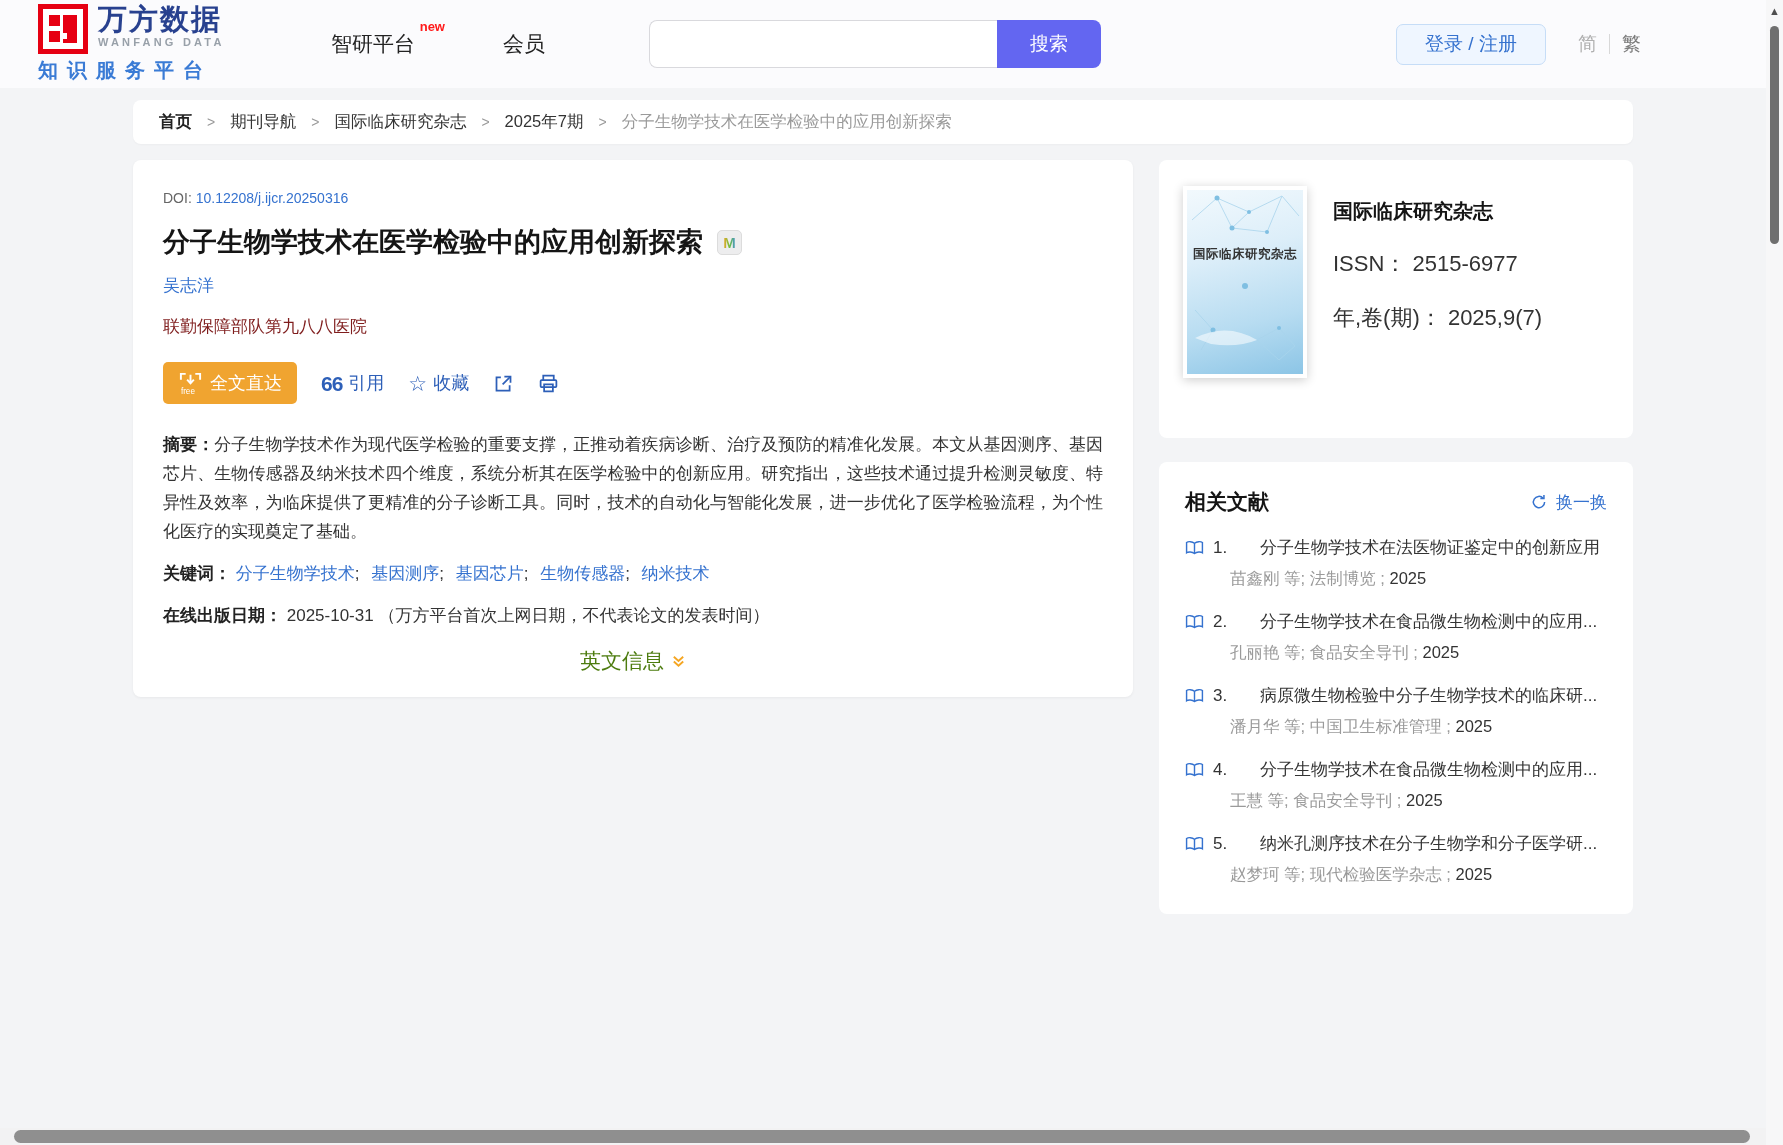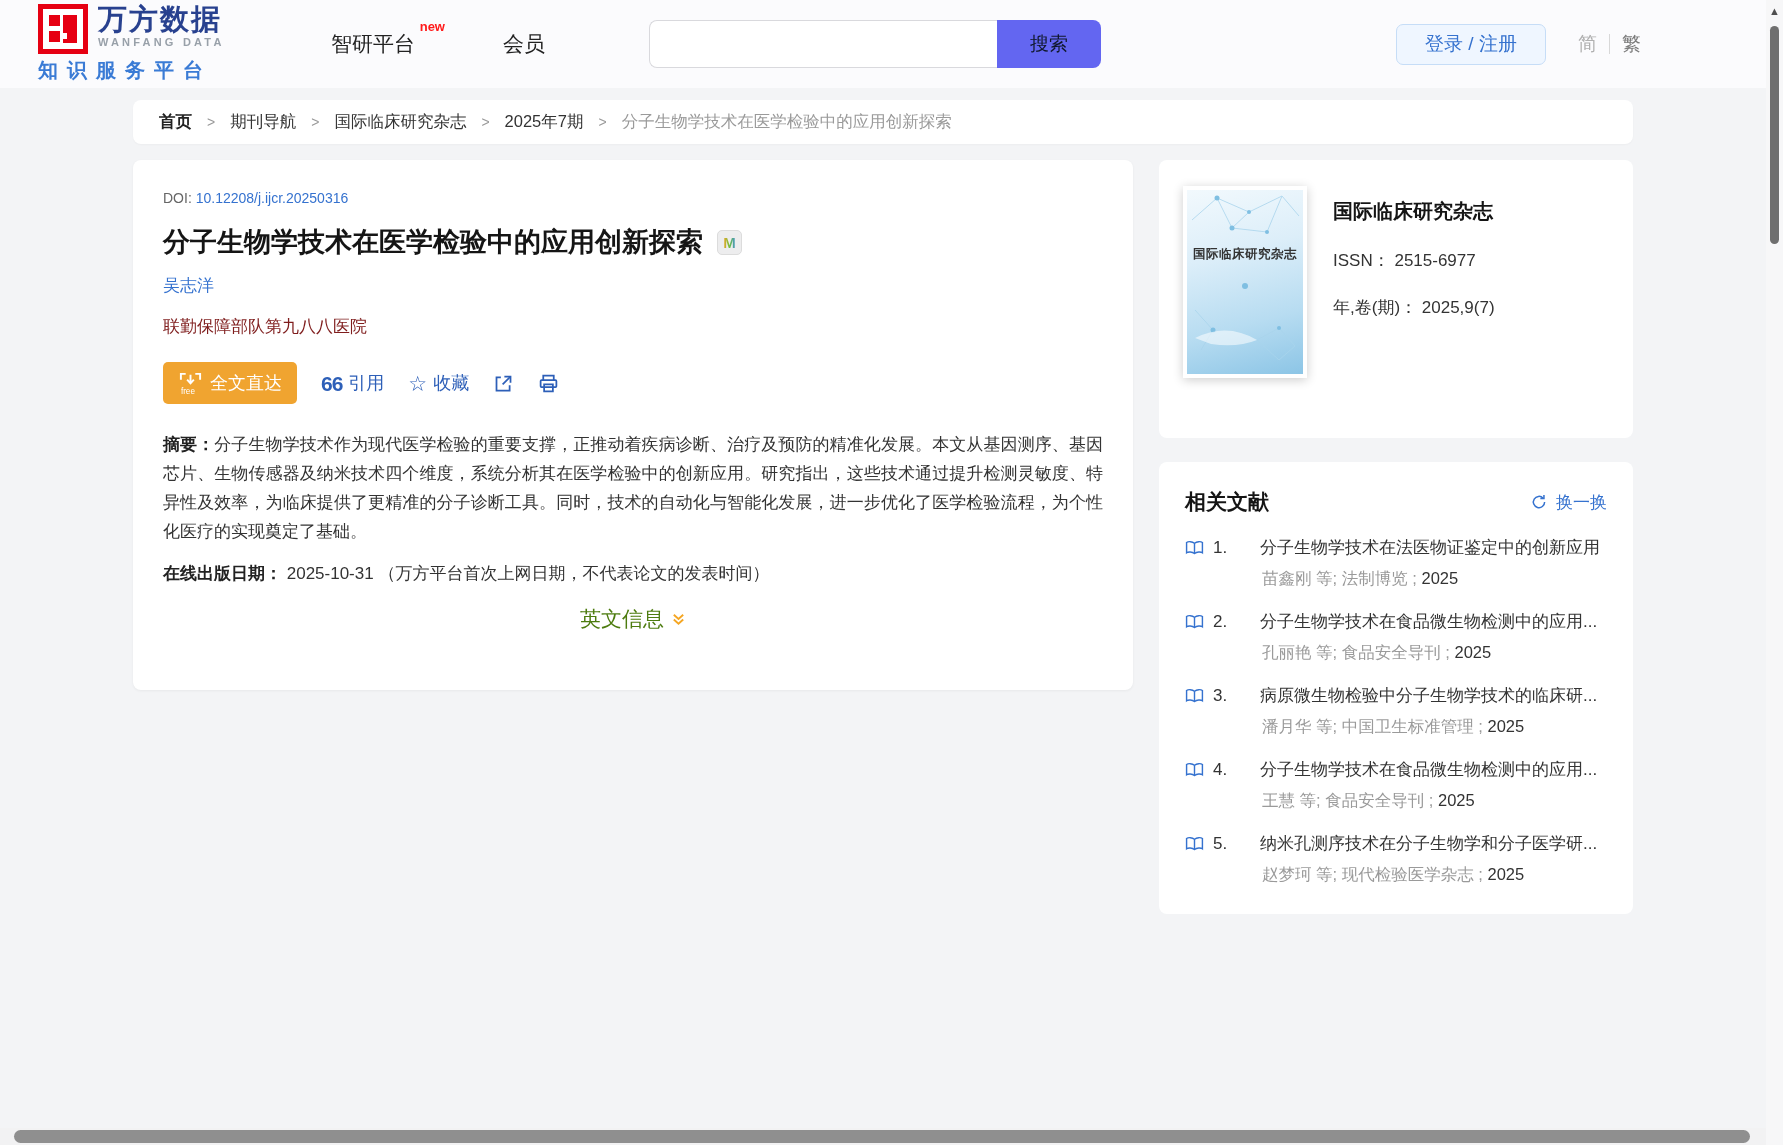--- a/index.html
+++ b/index.html
@@ -15,21 +15,21 @@
   .lm-b { position:absolute; right:6px; top:6px; width:14px; height:28px; background:#e60012; }
   .lm-b:after { content:""; position:absolute; left:-2px; bottom:4px; width:6px; height:6px; background:#fff; }
   .brand-cn { font-size:29px; font-weight:bold; color:#28418f; letter-spacing:2px; line-height:30px; }
   .brand-en { font-size:11px; font-weight:bold; color:#98a0a9; letter-spacing:3.2px; margin-top:2px; }
   .tagline { font-size:20px; color:#3a7bd5; letter-spacing:9px; margin-top:3px; font-weight:bold; }
   .nav { display:flex; align-items:center; margin-left:78px; gap:88px; }
   .nav-item { font-size:21px; color:#222; cursor:pointer; position:relative; }
   .nav-badge { color:#ff1a1a; font-size:13px; position:absolute; top:-11px; right:-30px; font-weight:bold; }
   .search-wrap { display:flex; margin-left:104px; }
   .search-input { width:348px; height:48px; border:1px solid #d9d9dd; border-right:none; border-radius:8px 0 0 8px; background:#fff; font-size:17px; padding:0 14px; outline:none; }
-  .search-btn { width:104px; height:48px; border:none; border-radius:0 8px 8px 0; background:#6366f1; color:#0f172a; font-size:19px; cursor:pointer; font-family:Liberation Mono, monospace; }
+  .search-btn { width:104px; height:48px; border:none; border-radius:0 8px 8px 0; background:#6366f1; color:#ffffff; font-size:19px; cursor:pointer; font-family:Liberation Mono, monospace; }
   .header-right { margin-left:auto; display:flex; align-items:center; gap:32px; margin-right:96px; }
   .login-btn { width:150px; height:41px; background:#eff6ff; border:1px solid #c6ddf7; border-radius:7px; color:#3572cf; font-size:19px; cursor:pointer; font-family:inherit; }
   .lang-switch { display:flex; align-items:center; gap:12px; font-size:19px; }
   .lang-simplified { color:#b0b0b0; cursor:pointer; }
   .lang-divider { width:1px; height:20px; background:#d8d8d8; }
   .lang-traditional { color:#7a7a7a; cursor:pointer; }
 
   
   .breadcrumb { width:1500px; margin:12px 0 0 133px; background:#fff; border-radius:8px; height:44px; display:flex; align-items:center; padding:0 26px; font-size:16.5px; gap:15px; box-shadow:0 1px 2px rgba(0,0,0,.03); }
   .bc-home { font-weight:bold; color:#222; cursor:pointer; }
@@ -61,31 +61,31 @@
   .english-toggle { margin-top:20px; display:flex; justify-content:center; align-items:center; gap:7px; color:#4d7c0f; font-size:21px; cursor:pointer; }
 
   
   .sidebar { width:474px; display:flex; flex-direction:column; gap:24px; }
   .journal-card { background:#fff; border-radius:8px; padding:26px 24px; display:flex; gap:26px; min-height:278px; }
   .cover { width:124px; height:192px; border:4px solid #fff; box-shadow:0 2px 10px rgba(0,0,0,.2); background:linear-gradient(165deg,#f2f9fd 0%,#dcEEf9 35%,#b7dcf1 70%,#8cc5e6 100%); position:relative; flex:0 0 auto; cursor:pointer; }
   .cover svg { position:absolute; inset:0; }
   .cover-title { position:absolute; top:56px; width:100%; text-align:center; font-size:12.5px; font-weight:bold; color:#333; letter-spacing:.5px; }
   .journal-info { padding-top:12px; }
   .journal-name { font-size:20px; font-weight:bold; color:#151515; cursor:pointer; }
-  .journal-line { font-size:17px; color:#333; margin-top:24px; }
+  .journal-line { font-size:22px; color:#333; margin-top:24px; }
   .related-card { background:#fff; border-radius:8px; padding:26px 26px 28px; }
   .related-header { display:flex; justify-content:space-between; align-items:center; }
   .related-title { font-size:21px; font-weight:bold; color:#151515; }
   .refresh-link { color:#3572cf; font-size:17px; display:flex; align-items:center; gap:8px; cursor:pointer; }
   .rel-item { margin-top:20px; }
   .rel-line1 { display:flex; align-items:center; gap:9px; font-size:17px; color:#333; cursor:pointer; }
   .rel-no { width:22px; flex:0 0 auto; }
   .rel-title { white-space:nowrap; overflow:hidden;margin-left:16px; }
   .book-icon { flex:0 0 auto; display:flex; }
-  .rel-line2 { margin-left:77px; color:#9a9a9a; font-size:16.5px; margin-top:9px; }
+  .rel-line2 { margin-left:45px; color:#9a9a9a; font-size:16.5px; margin-top:9px; }
   .rel-year { color:#333; }
 
   
   .promo { position:relative; border-radius:10px; overflow:hidden; height:200px; background:linear-gradient(115deg,#d2a6f2 0%,#b48cf0 30%,#8d7bf5 65%,#7a6ef2 100%); cursor:pointer; }
   .promo-glow { position:absolute; left:-50px; top:-70px; width:280px; height:220px; background:radial-gradient(circle,rgba(255,255,255,.4),transparent 68%); border-radius:50%; }
   .coin { position:absolute; left:108px; top:16px; width:34px; height:34px; border-radius:50%; background:radial-gradient(circle at 35% 35%,#ffeC8f,#f3c43d); box-shadow:inset 0 -4px 0 #d9a72e, 0 2px 4px rgba(90,50,140,.35); }
   .ribbon { position:absolute; width:32px; height:32px; border:5px solid transparent; border-top-color:#e24fc4; border-radius:50%; }
   .ribbon.r1 { left:52px; top:44px; transform:rotate(42deg); }
   .ribbon.r2 { right:36px; top:40px; transform:rotate(-120deg); border-top-color:#d84fd0; }
   .ribbon.r3 { right:86px; top:86px; transform:rotate(160deg); width:22px; height:22px; border-width:4px; border-top-color:#e86fd2; }
@@ -210,20 +210,28 @@
           <rect x="3" y="8" width="18" height="8" rx="1"></rect>
           <rect x="7" y="13" width="10" height="8"></rect>
         </svg>
       </div>
     </div>
 
     <div class="abstract-para">
       <span class="b-label">摘要：</span><span>分子生物学技术作为现代医学检验的重要支撑，正推动着疾病诊断、治疗及预防的精准化发展。本文从基因测序、基因芯片、生物传感器及纳米技术四个维度，系统分析其在医学检验中的创新应用。研究指出，这些技术通过提升检测灵敏度、特异性及效率，为临床提供了更精准的分子诊断工具。同时，技术的自动化与智能化发展，进一步优化了医学检验流程，为个性化医疗的实现奠定了基础。</span>
     </div>
 
+    <div class="keywords-line">
+      <span class="b-label">关键词：</span>
+      <span class="kw">分子生物学技术</span><span class="kw-sep">;</span>
+      <span class="kw">基因测序</span><span class="kw-sep">;</span>
+      <span class="kw">基因芯片</span><span class="kw-sep">;</span>
+      <span class="kw">生物传感器</span><span class="kw-sep">;</span>
+      <span class="kw">纳米技术</span>
+    </div>
 
     <div class="pubdate-line">
       <span class="b-label">在线出版日期：</span>
       <span>2025-10-31</span>
       <span>（万方平台首次上网日期，不代表论文的发表时间）</span>
     </div>
 
     <div class="english-toggle">
       <span>英文信息</span>
       <svg class="icon-svg" width="15" height="15" viewBox="0 0 16 16" fill="none" stroke="#f5a623" stroke-width="2">

